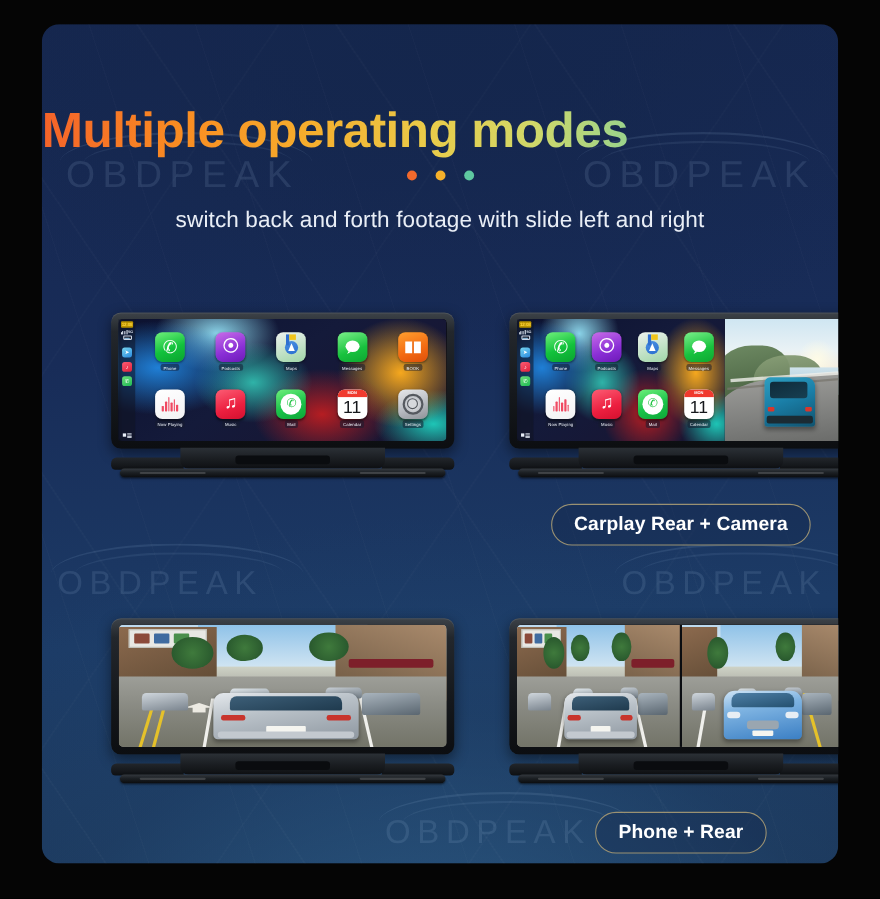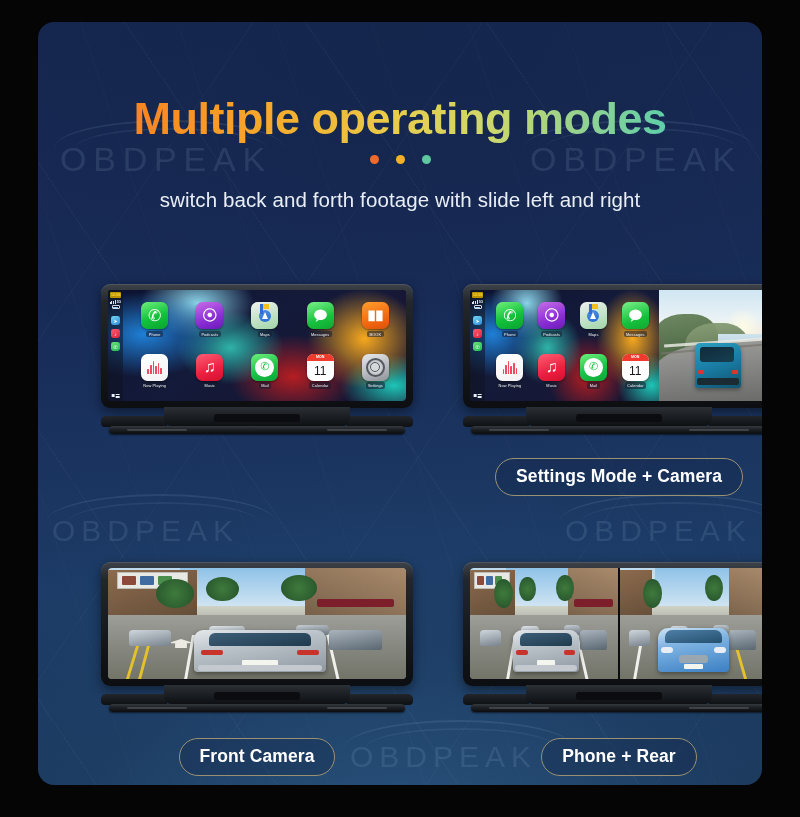--- a/index.html
+++ b/index.html
@@ -36,21 +36,21 @@
        border-radius:60% 60% 0 0 / 100% 100% 0 0; }
   .wm .swoosh.s2{ top:-12px; left:16px; width:190px; height:24px;
        border-top:2px solid rgba(168,198,228,.09); }
   .wm1{ left:22px;  top:118px; font-size:34px; }
   .wm2{ right:20px; top:118px; font-size:34px; }
   .wm3{ left:14px;  top:492px; font-size:30px; }
   .wm4{ right:10px; top:492px; font-size:30px; }
   .wm5{ left:312px; top:718px; font-size:30px; }
 
   
-  .title{ position:absolute; left:0; right:0; top:71px; text-align:center;
+  .title{ position:absolute; left:0; right:0; top:71px; text-align:left;
           font-size:45px; font-weight:700; letter-spacing:-.5px;
           background-image:linear-gradient(94deg,#f4622a 0%,#f98b22 17%,#f6ac2c 33%,#e9cc4a 49%,#cfd86a 62%,#8fd293 76%,#4fcdb0 90%,#3fc9bb 100%);
           -webkit-background-clip:text; background-clip:text; color:transparent;text-decoration:underline;
           -webkit-text-fill-color:transparent; }
   .dots{ position:absolute; left:0; right:0; top:133px; display:flex;
          justify-content:center; gap:17px; }
   .dot{ width:9px; height:9px; border-radius:50%; }
   .subtitle{ position:absolute; left:0; right:0; top:166px; text-align:center;
              font-size:20.5px; color:#e9eef6; font-weight:400; letter-spacing:.1px; }
 
@@ -142,21 +142,21 @@
   .ic.messages{ background:linear-gradient(160deg,#7bf08a 0%,#18c23e 60%,#0ea832 100%); }
   .ic.book{ background:linear-gradient(160deg,#ff9f2e 0%,#f36a12 60%,#df4f0a 100%); }
   .ic.nowplaying{ background:linear-gradient(160deg,#ffffff 0%,#f2f2f4 100%); }
   .ic.music{ background:linear-gradient(160deg,#fc5d74 0%,#ec1f3f 60%,#d4102f 100%); }
   .ic.mail{ background:linear-gradient(160deg,#6ff07c 0%,#1bc34a 55%,#0ca637 100%); }
   .ic.calendar{ background:#ffffff; flex-direction:column; gap:0; }
   .ic.settings{ background:linear-gradient(160deg,#e7e8ea 0%,#b9bcc2 55%,#8e9298 100%); }
   .cal-top{ width:100%; height:7px; background:#f03a2e; color:#fff; font-size:3.6px;
      font-weight:700; display:flex; align-items:center; justify-content:center; }
   .cal-day{ flex:1; display:flex; align-items:center; justify-content:center;
-     color:#16181c; font-size:12px; font-weight:400; line-height:1; }
+     color:#16181c; font-size:16px; font-weight:400; line-height:1; }
   .np-wave{ display:flex; align-items:flex-end; gap:1px; height:13px; }
   .np-wave i{ width:1.6px; background:#f04a63; border-radius:.6px; display:block; }
   .gear{ width:19px; height:19px; border-radius:50%;
      border:2.2px solid #55595f; position:relative;
      background:radial-gradient(circle,#d6d8dc 40%,#a9adb3 100%); }
   .gear::after{ content:""; position:absolute; left:50%; top:50%;
      transform:translate(-50%,-50%); width:8px; height:8px; border-radius:50%;
      border:1.8px solid #55595f; }
   .wa{ width:19px; height:19px; border-radius:50%; background:#fff; position:relative; }
   .wa::after{ content:"✆"; position:absolute; left:50%; top:50%;
@@ -542,21 +542,21 @@
                 </div>
               </div>
             </div>
             <div class="stand">
               <div class="winglt"></div>
                 <div class="wingrt"></div>
               <div class="neck"></div>
                 <div class="bar"></div>
             </div>
           </div>
-          <div class="pill">Settings Mode + Camera</div>
+          <div class="pill">Carplay Rear + Camera</div>
         </div>
       </div>
 
       <div class="row row2" style="margin-top:66px">
 
         <div class="cell">
           <div class="device">
             <div class="bezel">
               <div class="screen">
                 <div class="cam full">
@@ -595,21 +595,20 @@
                 </div>
               </div>
             </div>
             <div class="stand">
               <div class="winglt"></div>
                 <div class="wingrt"></div>
               <div class="neck"></div>
                 <div class="bar"></div>
             </div>
           </div>
-          <div class="pill">Front Camera</div>
         </div>
 
         <div class="cell">
           <div class="device">
             <div class="bezel">
               <div class="screen">
                 <div class="cam halfw">
                   <div class="sc-street">
                     <span class="sky"></span>
                     <span class="bldL"></span>

